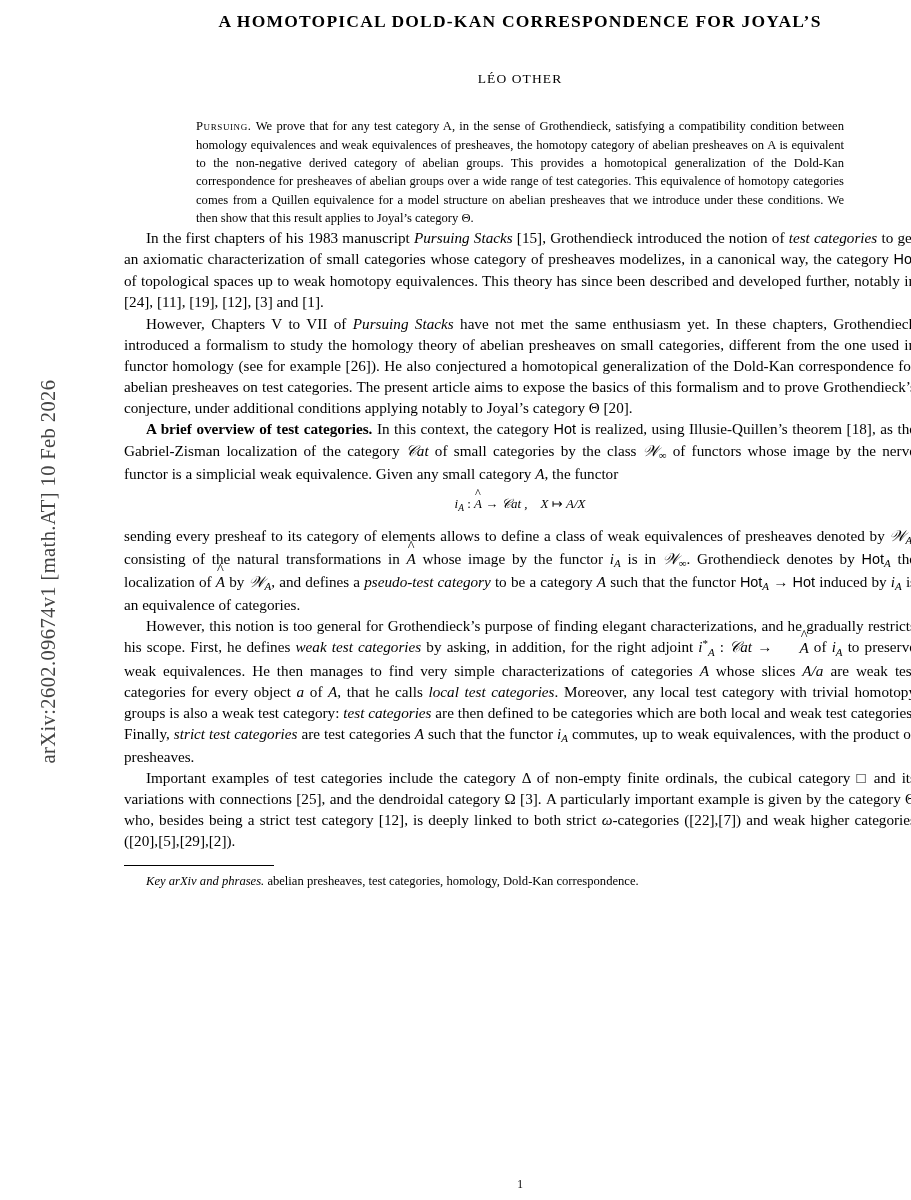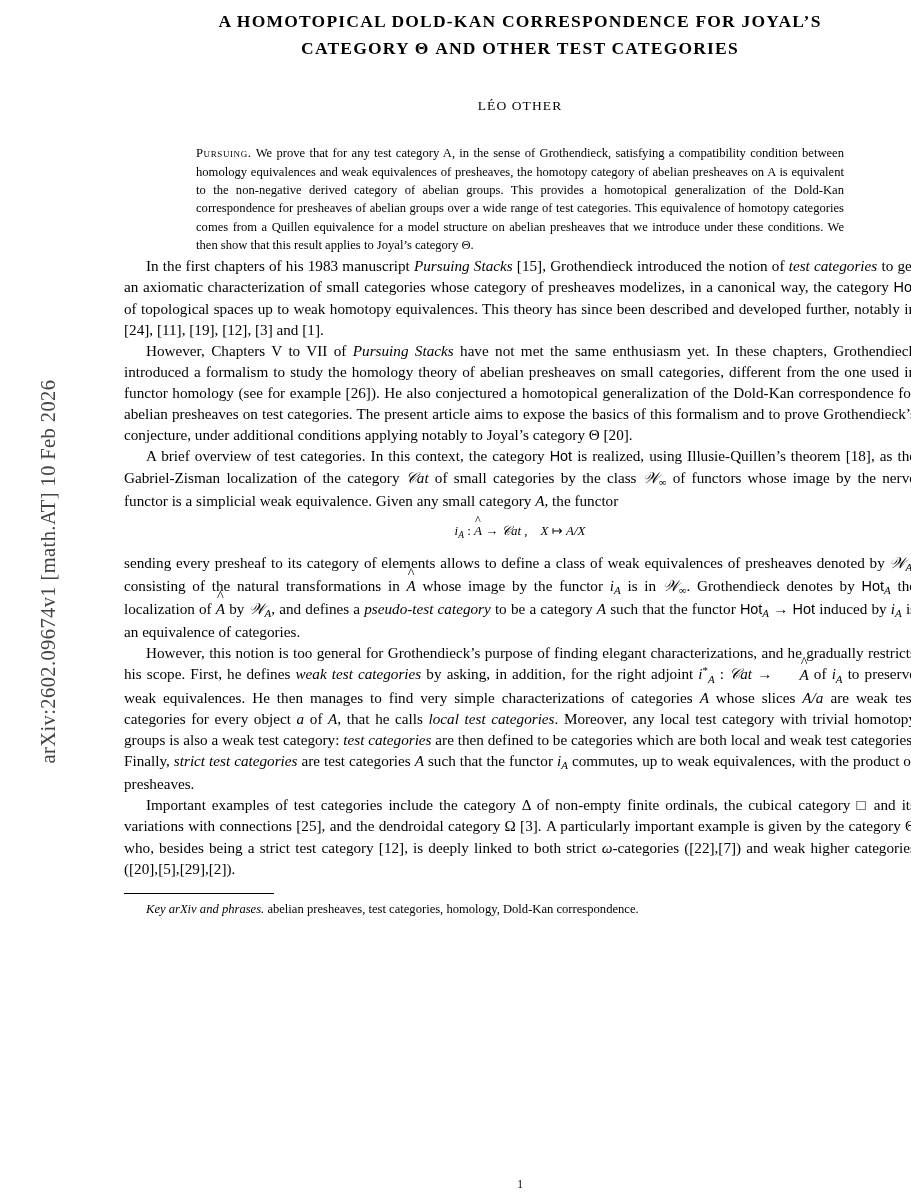--- a/index.html
+++ b/index.html
@@ -91,21 +91,21 @@
   .body-text p.noindent { text-indent: 0; }
 
   .equation {
     text-align: center;
     font-size: 13px;
     margin: 11px 0 10px 0;
     font-family: "Liberation Serif", serif;
   }
 
   .it { font-style: italic; }
-  .bf { font-weight: normal; }
+  .bf { font-weight: bold; }
   .sans { font-family: "Liberation Sans", sans-serif; font-size: 0.95em; }
   .sub { font-size: 0.72em; vertical-align: -0.28em; }
   .sup { font-size: 0.72em; vertical-align: 0.5em; }
   .cal { font-style: italic; font-family: "Liberation Serif", serif; }
   .hat-wrap { position: relative; display: inline-block; font-style: italic; }
   .hat-wrap .hat {
     position: absolute;
     left: 0; right: 0;
     top: -0.62em;
     text-align: center;
@@ -137,21 +137,20 @@
 </style>
 </head>
 <body>
 
 <div class="arxiv-stamp">arXiv:2602.09674v1  [math.AT]  10 Feb 2026</div>
 
 <div class="page">
 
   <div class="title">
     <span class="line">A HOMOTOPICAL DOLD-KAN CORRESPONDENCE FOR JOYAL’S</span>
-    <span class="line">CATEGORY Θ AND OTHER TEST CATEGORIES</span>
   </div>
 
   <div class="author">LÉO OTHER</div>
 
   <div class="abstract">
     <span class="head">Pursuing.</span>
     <span>We prove that for any test category A, in the sense of Grothendieck, satisfying a compatibility condition between homology equivalences and weak equivalences of presheaves, the homotopy category of abelian presheaves on A is equivalent to the non-negative derived category of abelian groups. This provides a homotopical generalization of the Dold-Kan correspondence for presheaves of abelian groups over a wide range of test categories. This equivalence of homotopy categories comes from a Quillen equivalence for a model structure on abelian presheaves that we introduce under these conditions. We then show that this result applies to Joyal’s category Θ.</span>
   </div>
 
 

